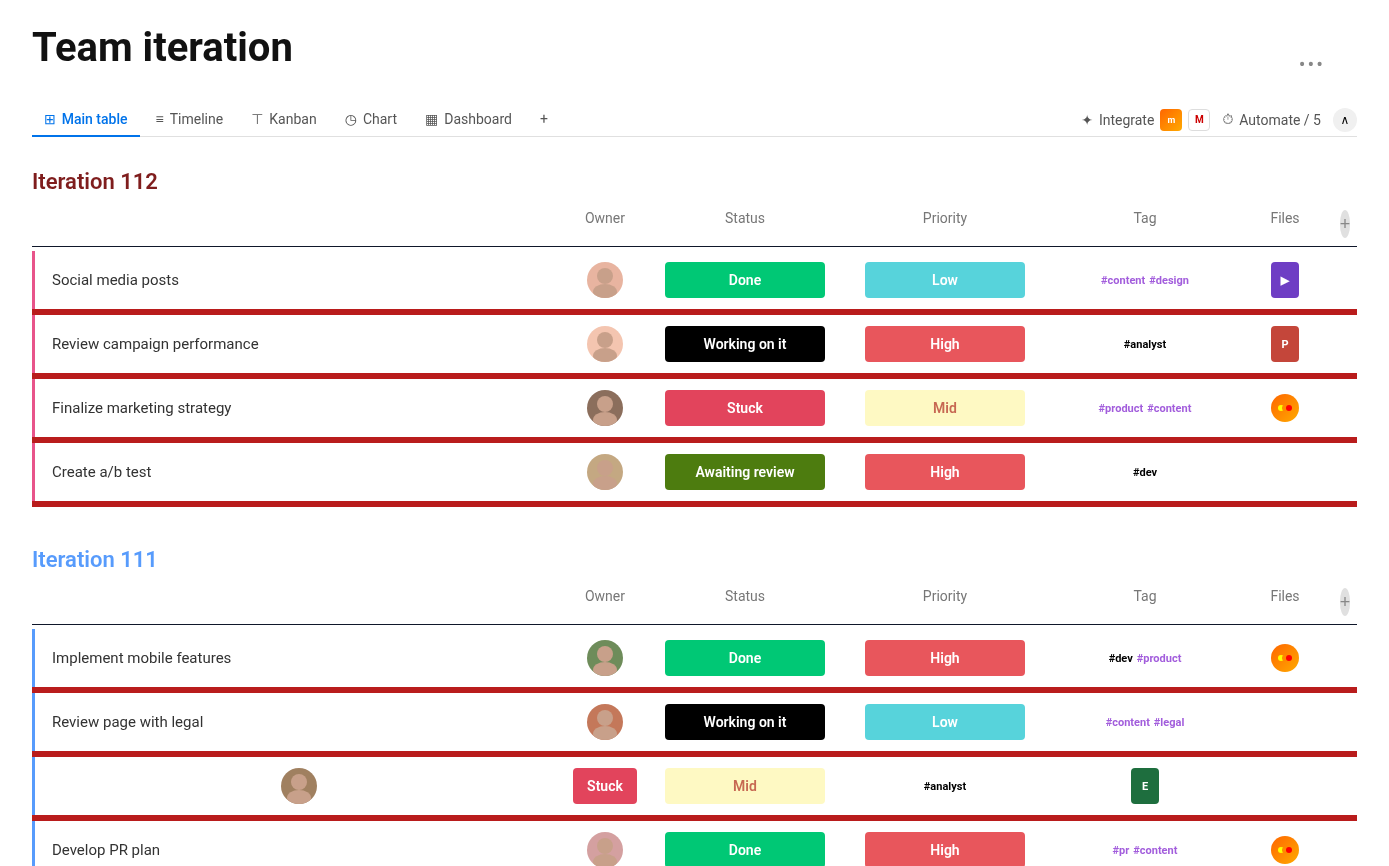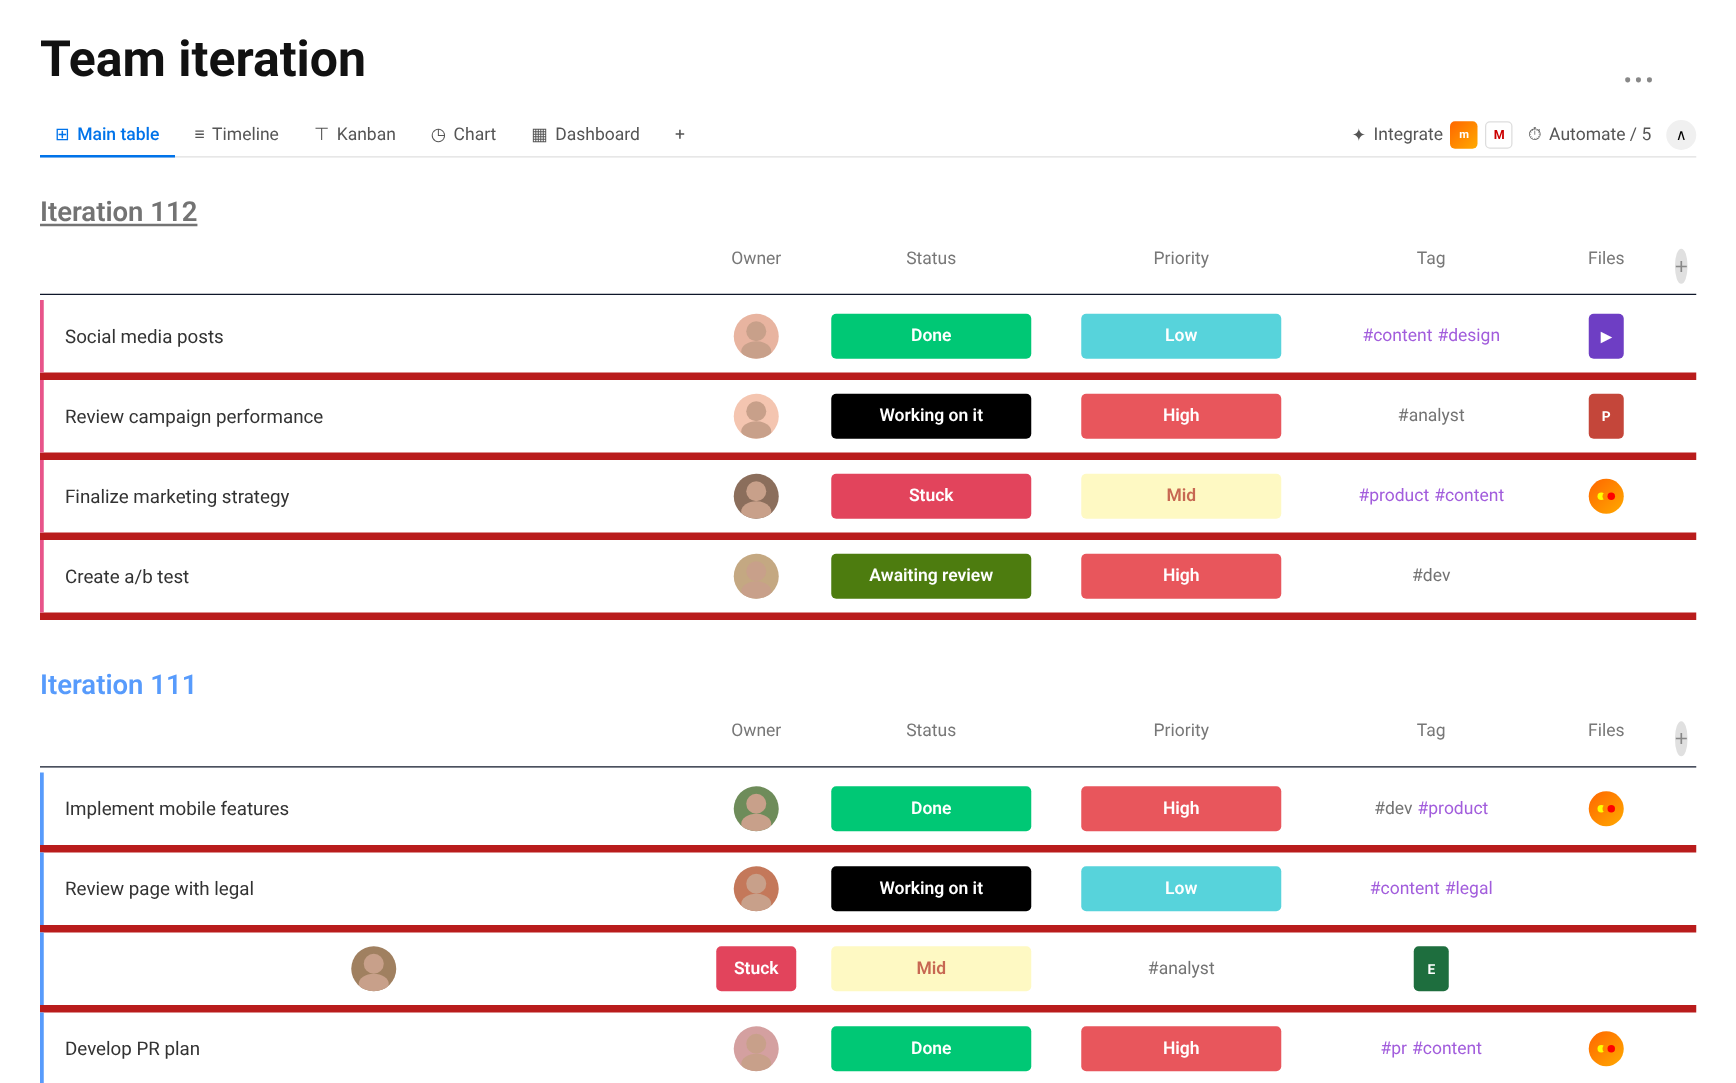--- a/index.html
+++ b/index.html
@@ -6,21 +6,21 @@
     body {
       font-family: -apple-system, BlinkMacSystemFont, 'Segoe UI', Roboto, sans-serif;
       background: #fff;
       color: #333;
       padding: 24px 32px;
     }
     .page-title {
       font-size: 40px;
       font-weight: 700;
       color: #111;
-      margin-bottom: 20px;
+      margin-bottom: 32px;
     }
     .more-icon {
       position: absolute;
       top: 28px;
       right: 32px;
       color: #888;
       font-size: 20px;
       cursor: pointer;
       letter-spacing: 2px;
     }
@@ -63,21 +63,21 @@
       gap: 6px;
       font-size: 14px;
       color: #555;
       cursor: pointer;
     }
     .section { margin-bottom: 40px; }
     .section-title {
       font-size: 22px;
       font-weight: 600;
     }
-    .section-title.pink { color: #737373; text-decoration: underline; }
+    .section-title.pink { color: #7f1d1d; }
     .section-title.blue { color: #579bfc; }
     .table-col-headers {
       display: grid;
       grid-template-columns: 1fr 80px 200px 200px 200px 80px 32px;
       padding: 4px 0;
       font-size: 14px;
       color: #777;
       border-bottom: 1px solid #0f172a;
       margin-bottom: 4px;
     }
@@ -165,25 +165,25 @@
     .priority-mid { background: #fef9c3; color: #c76852; }
     .tag-cell {
       display: flex;
       justify-content: center;
       align-items: center;
       gap: 4px;
       flex-wrap: wrap;
       padding: 4px 8px;
     }
     .tag {
-      font-size: 14px;
-      font-weight: 400;
+      font-size: 11px;
+      font-weight: 700;
     }
     .tag-purple { color: #a25ddc; }
-    .tag-green { color: #737373; }
+    .tag-green { color: #000000; }
     .files-cell {
       display: flex;
       justify-content: center;
       align-items: center;
     }
     .file-icon {
       width: 28px;
       height: 36px;
       border-radius: 4px;
       display: flex;

